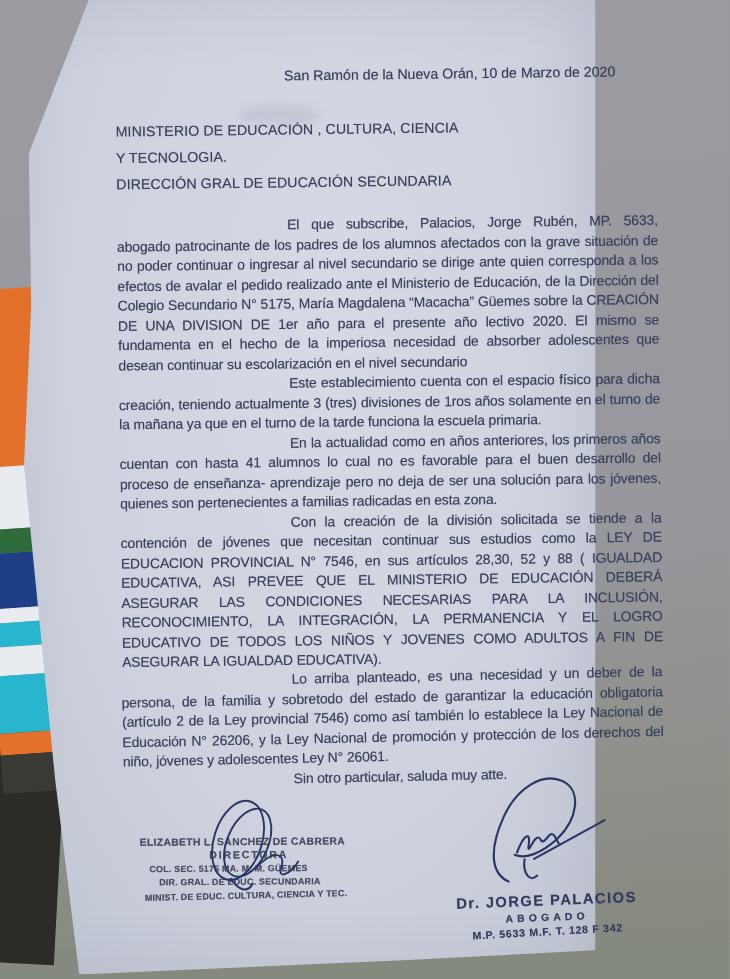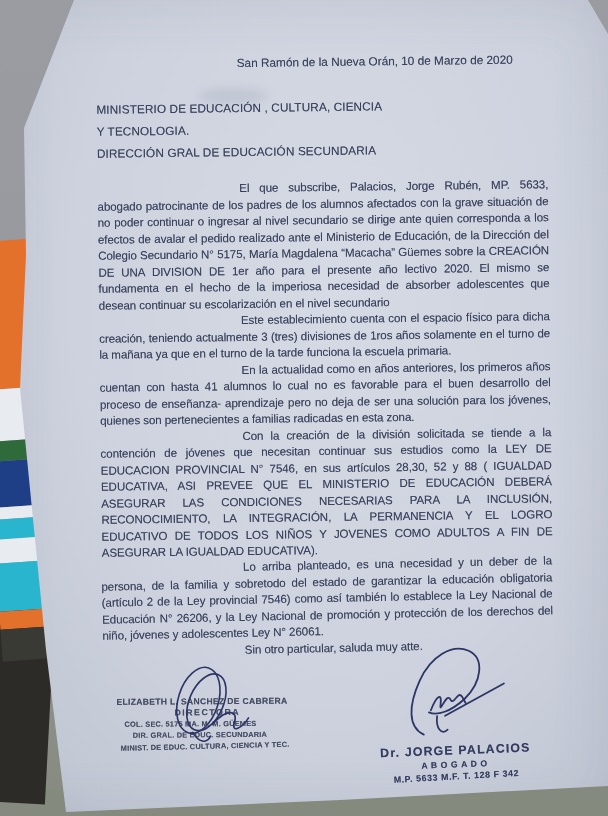--- a/index.html
+++ b/index.html
@@ -5,21 +5,21 @@
   html,body{margin:0;padding:0;}
   body{width:608px;height:816px;overflow:hidden;background:#95979c;font-family:"Liberation Sans",sans-serif;}
   .photo{position:relative;width:608px;height:816px;overflow:hidden;
          background:linear-gradient(175deg,#9a9ca1 0%,#96989d 55%,#8d9089 80%,#83877c 100%);}
   
   .desk-bottom{position:absolute;left:-10px;top:786px;width:640px;height:40px;background:#858a7e;transform:rotate(-0.9deg);}
   .dark-object{position:absolute;left:-8px;top:608px;width:58px;height:195px;background:#2c2b27;transform:rotate(3deg);}
   .magazine{position:absolute;left:-12px;top:240px;width:62px;height:420px;transform:rotate(-4deg);display:flex;flex-direction:column;}
   .magazine div{width:100%;}
   
-  .paper{position:absolute;left:0;top:0;width:608px;height:816px;
+  .paper{position:absolute;left:0;top:0;width:496px;height:816px;
          clip-path:polygon(74px 0,588px 0,608px 34px,608px 786px,340px 800px,66px 812px,46px 650px,20px 388px,26px 255px,24px 128px);
          background:radial-gradient(ellipse at 55% 35%, #d6dae4 0%, #cdd2de 55%, #c3c8d5 85%, #b9bfcc 100%);
          box-shadow:inset 0 0 60px rgba(70,75,95,.12);}
   .content{position:absolute;left:0;top:0;width:608px;height:816px;
            padding:56px 60px 0 97px;box-sizing:border-box;
            transform:rotate(-0.7deg);transform-origin:40% 20%;
            color:#39415c;text-shadow:0 0 0.6px rgba(54,62,92,.5);}
   .date-line{font-size:11.8px;width:fit-content;margin:0 34px 0 auto;white-space:nowrap;}
   .recipient{margin-top:30px;}
   .recipient div{font-size:11.8px;line-height:17px;margin-bottom:5px;letter-spacing:.1px;}

